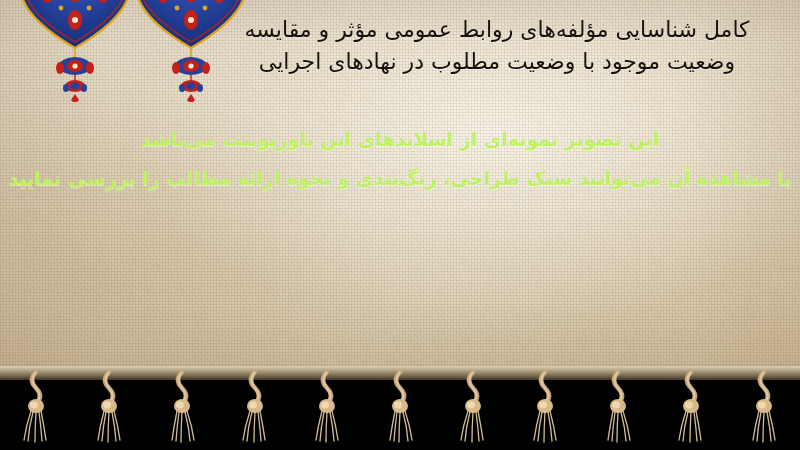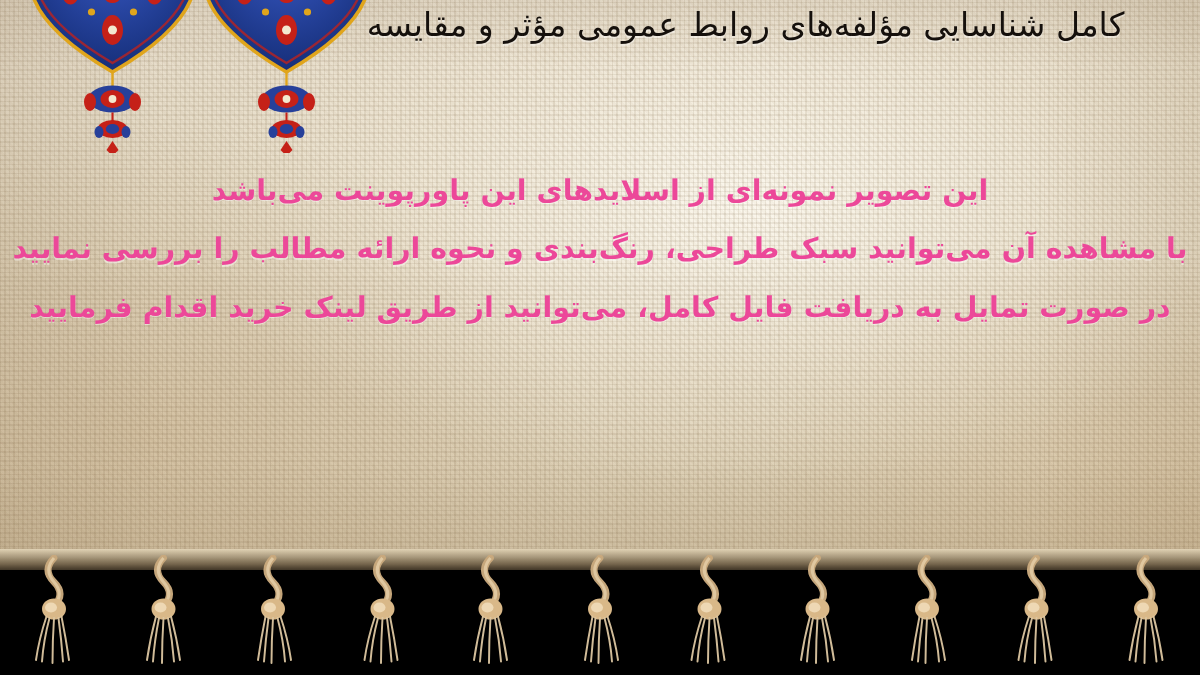--- a/index.html
+++ b/index.html
@@ -60,40 +60,40 @@
   .tassel{position:absolute;top:4px;width:46px;height:74px;}
   .tassel svg{display:block;width:46px;height:74px;}
   #fringe-shadow{
     position:absolute;left:0;top:0;width:800px;height:22px;
     background:linear-gradient(to bottom, rgba(0,0,0,.0) 0%, rgba(0,0,0,.55) 60%, rgba(0,0,0,.85) 100%);
     pointer-events:none;
   }
 
   
   #text-layer{
-    position:absolute;left:0;top:0;width:800px;height:374px;
+    position:absolute;left:0;top:12px;width:800px;height:374px;
     direction:rtl;text-align:center;
   }
   #title-block{
     position:absolute;right:18px;top:2px;width:570px;
     text-align:center;
   }
   .title-line{
     font-family:"DejaVu Sans","Liberation Sans",sans-serif;
     font-size:22px;line-height:32px;color:#15100c;
     letter-spacing:0px;white-space:nowrap;
     text-shadow:0 1px 0 rgba(255,255,255,.40);
   }
   #body-block{
     position:absolute;right:8px;top:112px;width:784px;
     text-align:center;
   }
   .body-line{
     font-family:"DejaVu Sans","Liberation Sans",sans-serif;
-    font-size:19px;line-height:31px;color:#ec4899;
+    font-size:19px;line-height:31px;color:#bef264;
     white-space:nowrap;font-weight:700;
     text-shadow:0 1px 0 rgba(255,255,255,.45);
   }
   #body-block .body-line + .body-line{margin-top:8px;}
 </style>
 </head>
 <body>
 
 <div id="slide">
 
@@ -211,26 +211,26 @@
         <ellipse cx="70" cy="146" rx="3" ry="4" fill="#27409a"></ellipse>
       </g>
       <polygon points="61,152 65,158 61,162 57,158" fill="#c52118"></polygon>
     </svg>
   </div>
 
   <div id="text-layer">
 
     <div id="title-block">
       <div class="title-line">کامل شناسایی مؤلفه‌های روابط عمومی مؤثر و مقایسه</div>
+      <div class="title-line">وضعیت موجود با وضعیت مطلوب در نهادهای اجرایی</div>
     </div>
 
     <div id="body-block">
       <div class="body-line">این تصویر نمونه‌ای از اسلایدهای این پاورپوینت می‌باشد</div>
       <div class="body-line">با مشاهده آن می‌توانید سبک طراحی، رنگ‌بندی و نحوه ارائه مطالب را بررسی نمایید</div>
-      <div class="body-line">در صورت تمایل به دریافت فایل کامل، می‌توانید از طریق لینک خرید اقدام فرمایید</div>
     </div>
 
   </div>
 
   <div id="fringe-band">
     <div id="fringe-top-edge"></div>
     <div id="fringe-shadow"></div>
     <div id="tassels">
         <div class="tassel" style="left:13px">
           <svg viewBox="0 0 46 74" xmlns="http://www.w3.org/2000/svg">

